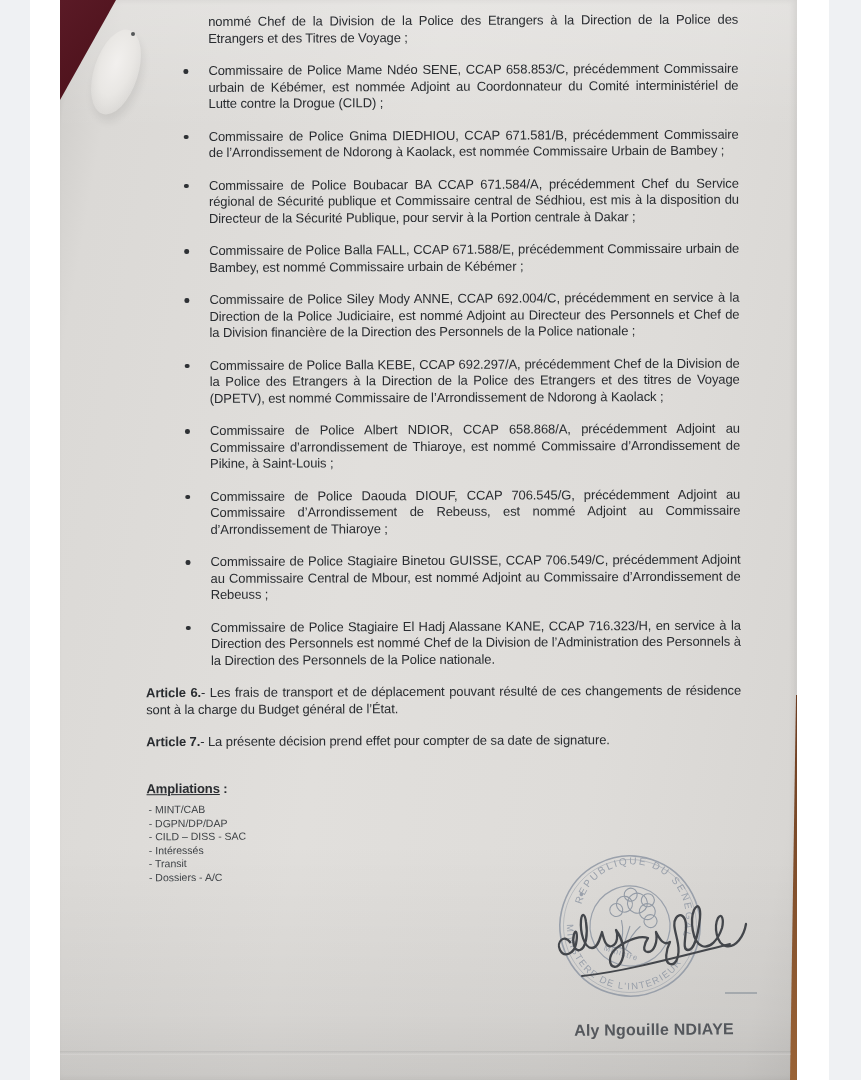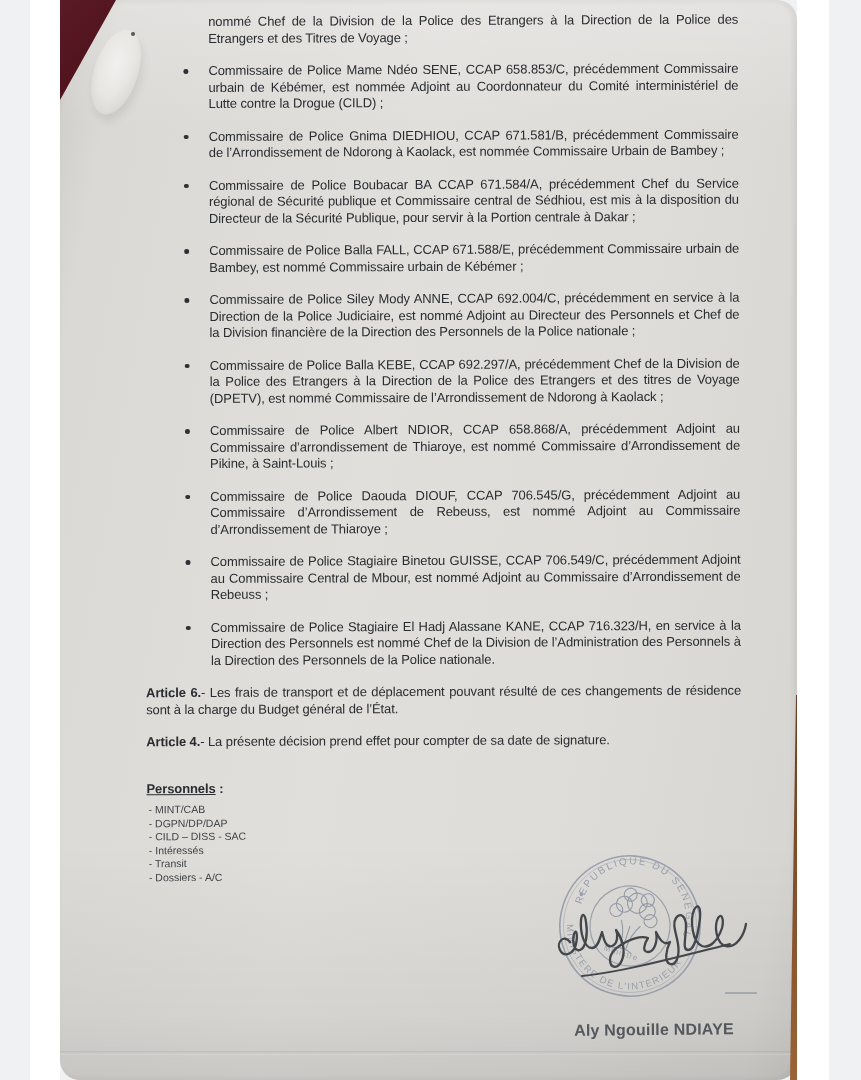--- a/index.html
+++ b/index.html
@@ -11,21 +11,20 @@
   .strip{position:absolute;top:0;bottom:0;background:#ffffff;}
   .strip.left{left:30px;width:30px;}
   .strip.right{left:797px;width:32px;}
   
   .photo{
     position:absolute;left:60px;top:0;width:737px;height:1080px;
     background:
       linear-gradient(180deg, rgba(255,255,255,.22) 0%, rgba(255,255,255,0) 12%, rgba(0,0,0,0) 78%, rgba(0,0,0,.05) 94%, rgba(0,0,0,.10) 100%),
       linear-gradient(100deg, #b3b0ac 0%, #d2d0cd 2.5%, #dbd9d6 7%, #e1dfdc 42%, #dedcd9 72%, #d8d6d3 94%, #cfcdca 100%);
     box-shadow:inset -3px 0 6px rgba(0,0,0,.07);
-    border-radius:20px;
   }
   .table-corner{
     position:absolute;left:0;top:0;width:56px;height:100px;
     clip-path:polygon(0 0,100% 0,0 100%);
   }
   .paper-curl{
     position:absolute;left:34px;top:28px;width:44px;height:88px;
     background:radial-gradient(ellipse at 45% 40%, #f2f0ee 0%, #e9e7e4 45%, rgba(0,0,0,0) 72%);
     transform:rotate(18deg);border-radius:50%;
     box-shadow:4px 6px 8px rgba(0,0,0,.08);
@@ -101,24 +100,24 @@
       <li>Commissaire de Police Siley Mody ANNE, CCAP 692.004/C, précédemment en service à la Direction de la Police Judiciaire, est nommé Adjoint au Directeur des Personnels et Chef de la Division financière de la Direction des Personnels de la Police nationale ;</li>
       <li>Commissaire de Police Balla KEBE, CCAP 692.297/A, précédemment Chef de la Division de la Police des Etrangers à la Direction de la Police des Etrangers et des titres de Voyage (DPETV), est nommé Commissaire de l’Arrondissement de Ndorong à Kaolack ;</li>
       <li>Commissaire de Police Albert NDIOR, CCAP 658.868/A, précédemment Adjoint au Commissaire d’arrondissement de Thiaroye, est nommé Commissaire d’Arrondissement de Pikine, à Saint-Louis ;</li>
       <li>Commissaire de Police Daouda DIOUF, CCAP 706.545/G, précédemment Adjoint au Commissaire d’Arrondissement de Rebeuss, est nommé Adjoint au Commissaire d’Arrondissement de Thiaroye ;</li>
       <li>Commissaire de Police Stagiaire Binetou GUISSE, CCAP 706.549/C, précédemment Adjoint au Commissaire Central de Mbour, est nommé Adjoint au Commissaire d’Arrondissement de Rebeuss ;</li>
       <li>Commissaire de Police Stagiaire El Hadj Alassane KANE, CCAP 716.323/H, en service à la Direction des Personnels est nommé Chef de la Division de l’Administration des Personnels à la Direction des Personnels de la Police nationale.</li>
     </ul>
 
     <p class="article"><span class="lbl">Article 6.</span><span>- Les frais de transport et de déplacement pouvant résulté de ces changements de résidence sont à la charge du Budget général de l’État.</span></p>
 
-    <p class="article"><span class="lbl">Article 4.</span><span>- La présente décision prend effet pour compter de sa date de signature.</span></p>
+    <p class="article"><span class="lbl">Article 7.</span><span>- La présente décision prend effet pour compter de sa date de signature.</span></p>
 
     <div class="amp">
-      <div class="amp-title"><span class="u">Personnels</span><span> :</span></div>
+      <div class="amp-title"><span class="u">Ampliations</span><span> :</span></div>
       <ul class="amp-list">
         <li>- MINT/CAB</li>
         <li>- DGPN/DP/DAP</li>
         <li>- CILD – DISS - SAC</li>
         <li>- Intéressés</li>
         <li>- Transit</li>
         <li>- Dossiers - A/C</li>
       </ul>
     </div>
   </div>

